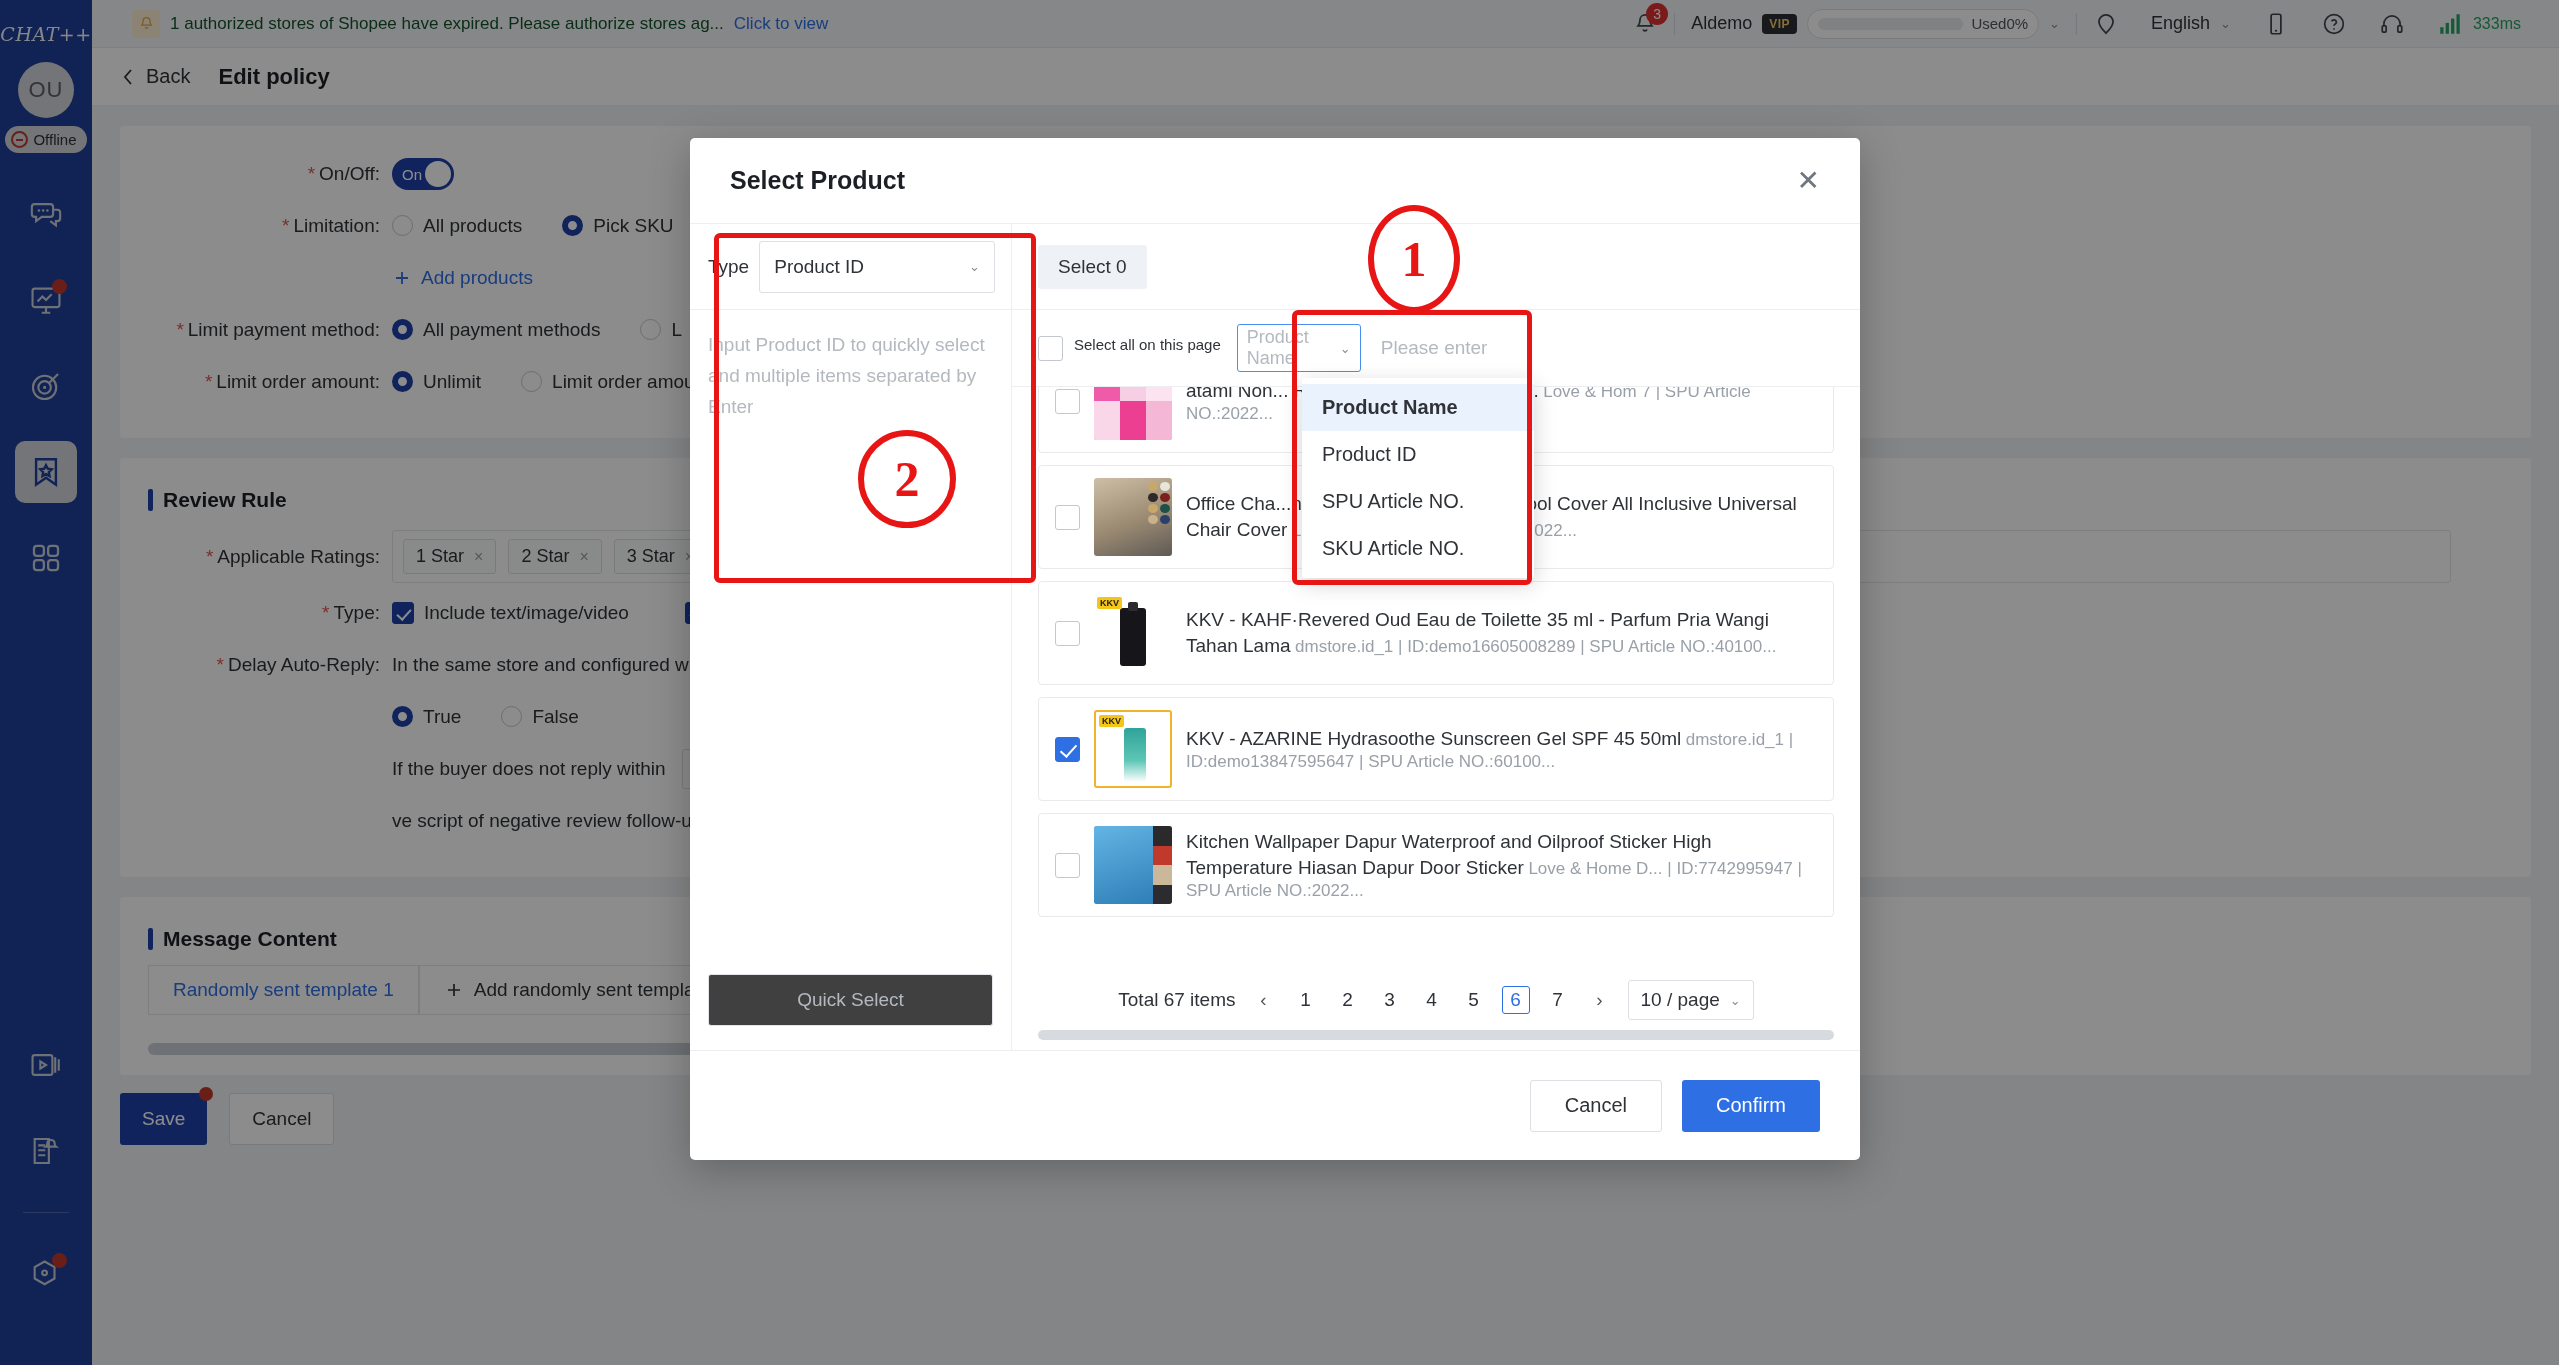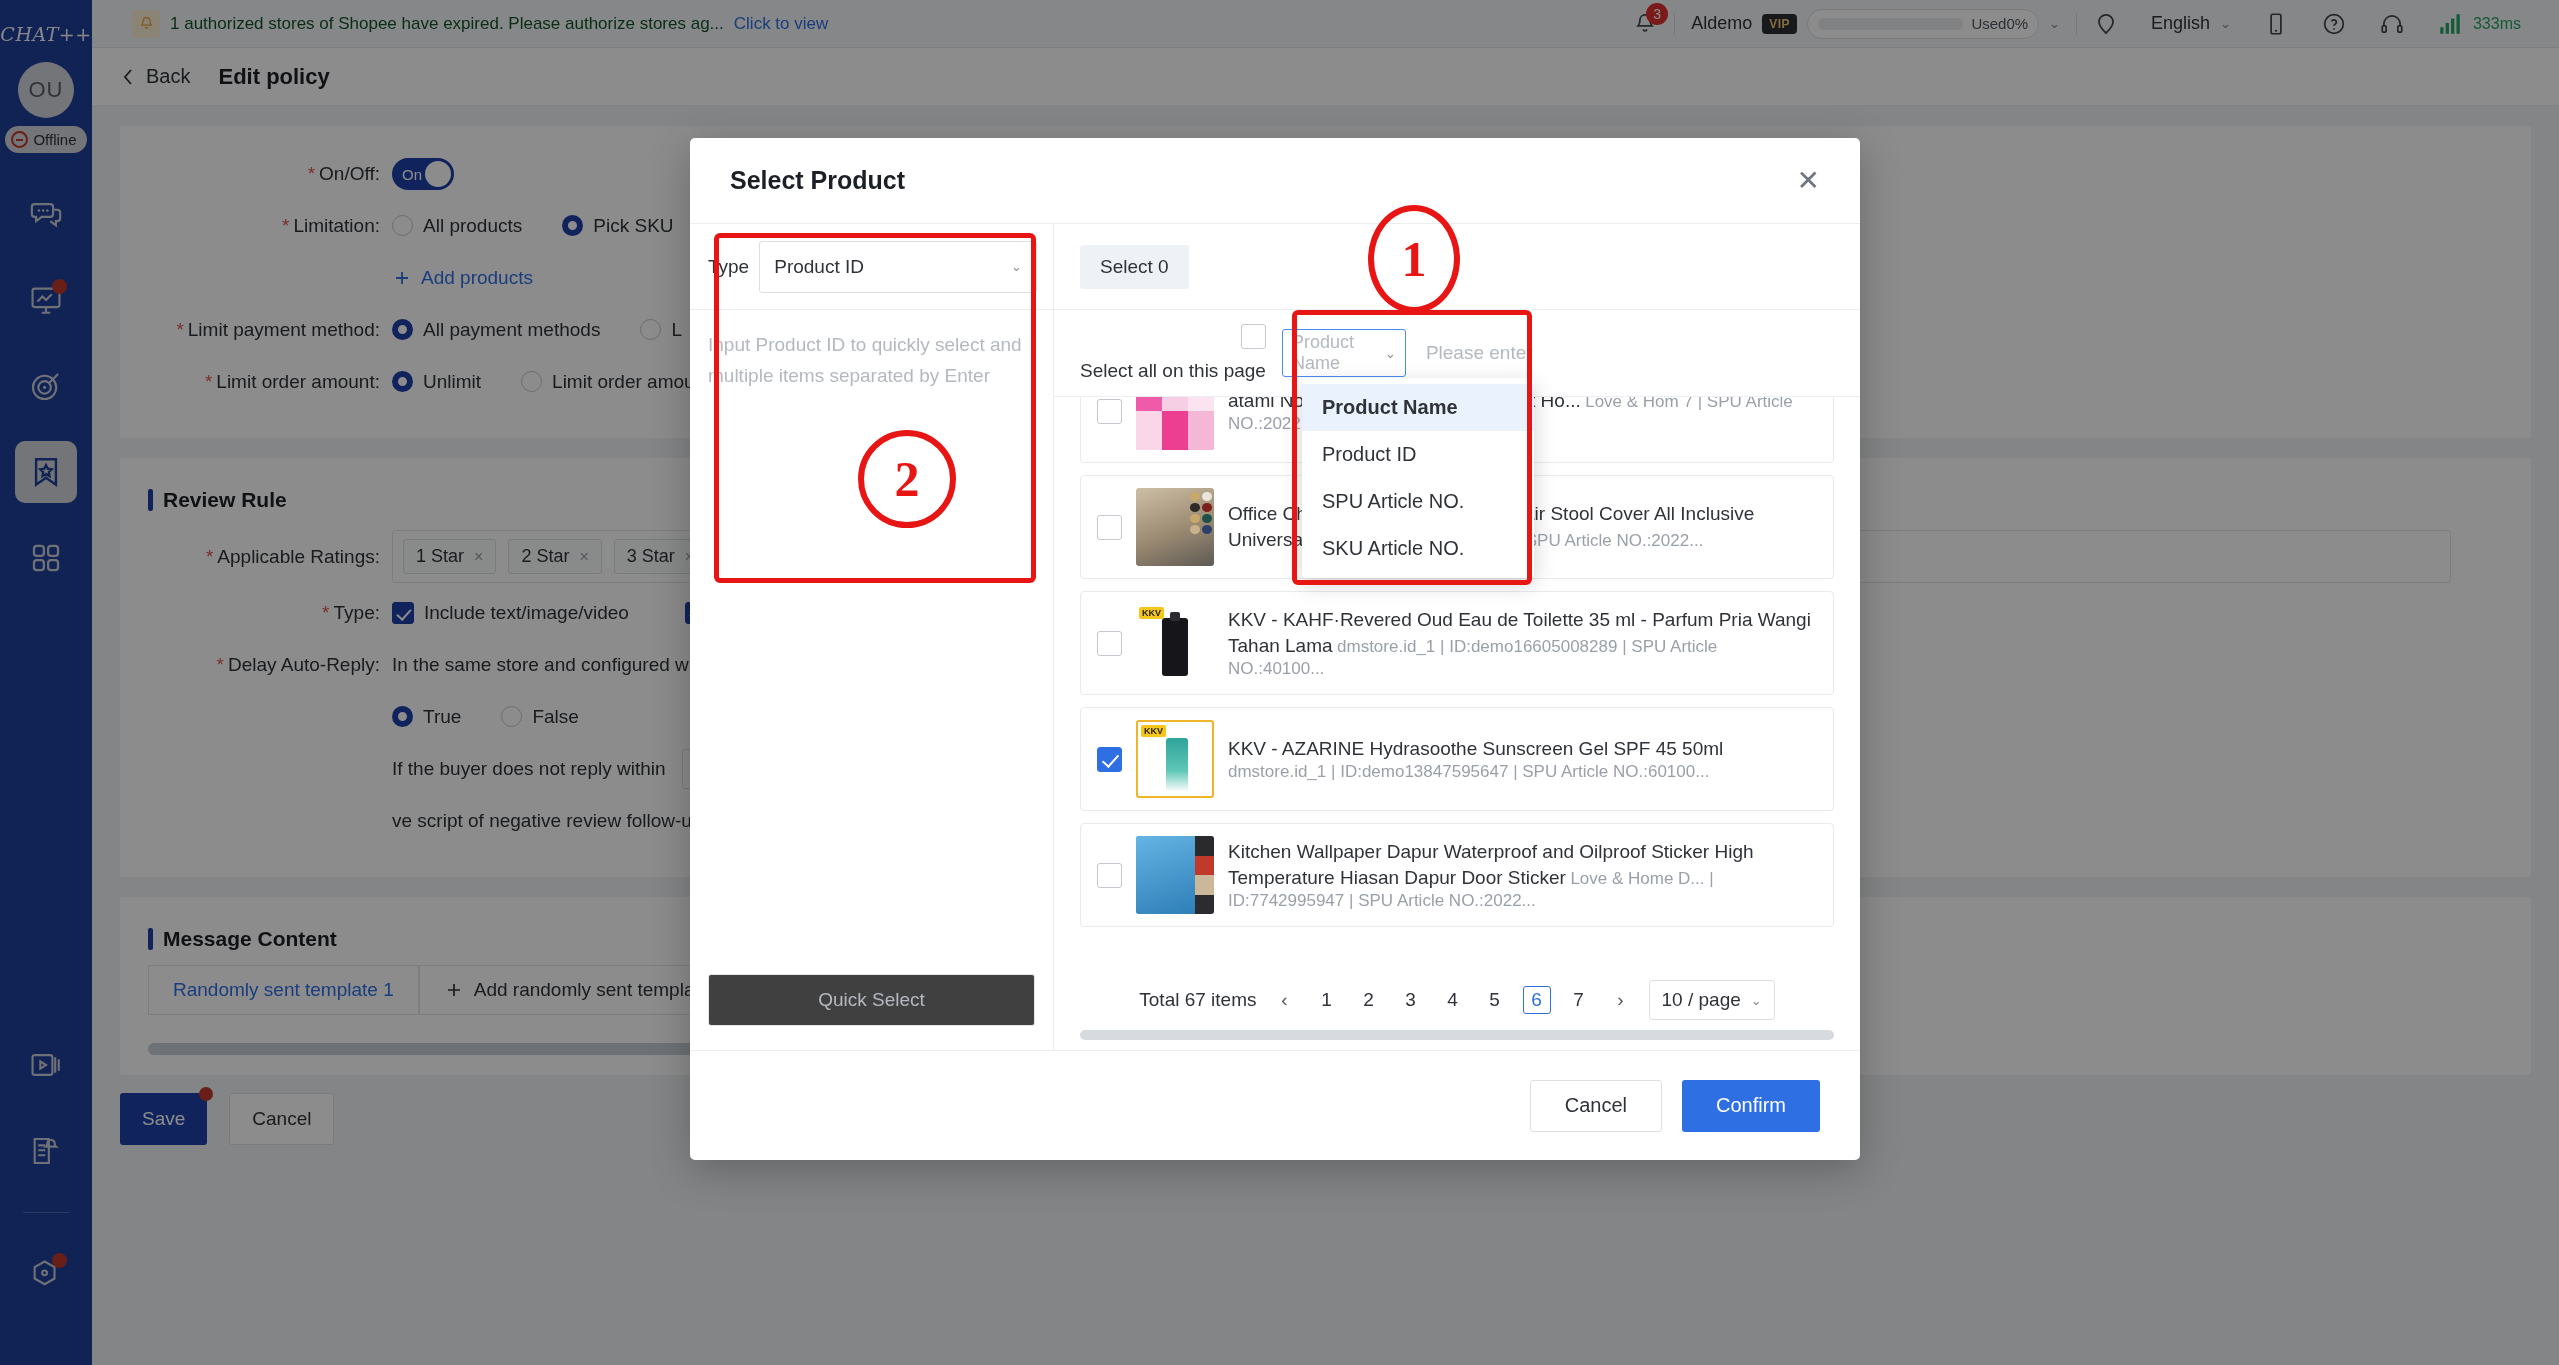--- a/index.html
+++ b/index.html
@@ -167,41 +167,41 @@
     background:#fff; border-radius:5px; box-shadow: 0 10px 40px rgba(0,0,0,.25);
     display:flex; flex-direction:column;
   }
   .modal-head {
     height: 86px; display:flex; align-items:center; padding: 0 40px;
     border-bottom:1px solid #eceef1; justify-content: space-between;
   }
   .modal-title { font-size: 25px; font-weight:bold; color:#1c2026; }
   .modal-close { font-size: 28px; color:#70767f; cursor:pointer; line-height:1; }
   .modal-body { flex:1; display:flex; min-height:0; }
-  .m-left { width: 364px; border-right:1px solid #eceef1; display:flex; flex-direction:column; position:relative;}
+  .m-left { width: 322px; border-right:1px solid #eceef1; display:flex; flex-direction:column; position:relative;}
   .m-left-head { height: 86px; display:flex; align-items:center; gap: 10px; padding: 0 16px 0 18px; border-bottom:1px solid #eceef1;}
   .m-lbl { font-size:19px; color:#2f3338; }
   .sel-box {
     flex:1; height: 52px; border:1px solid #dcdfe4; border-radius:3px;
     display:flex; align-items:center; justify-content:space-between; padding: 0 14px; font-size:19px; color:#2f3338;
     cursor:pointer; background:#fff;
   }
   .m-left-area { flex:1; padding: 20px 18px; font-size:19px; color:#b4b9c0; line-height:1.62; }
   .m-left-foot { padding: 0 18px 24px 18px; }
   .quick-btn {
     height: 52px; width: 100%; border:1px solid #e3e6ea; background:#404040;
     display:flex; align-items:center; justify-content:center; font-size:19px; color:#b4b9c0; cursor:pointer; border-radius:3px;
   }
   .m-right { flex:1; display:flex; flex-direction:column; min-width:0; position:relative;}
   .m-right-head { height: 86px; display:flex; align-items:center; padding: 0 26px; border-bottom:1px solid #eceef1;}
   .select-count {
     background:#eef1f6; color:#2f3338; font-size:19px; padding: 11px 20px; border-radius:3px; cursor:pointer;
   }
   .filter-row { display:flex; align-items:center; gap: 16px; padding: 14px 26px; border-bottom:1px solid #eceef1;}
-  .sap { display:flex; align-items:flex-end; gap:11px; font-size:19px; color:#2f3338; cursor:pointer; white-space:nowrap;flex-direction:column;}
+  .sap { display:flex; align-items:flex-start; gap:11px; font-size:15px; color:#2f3338; cursor:pointer; white-space:nowrap;}
   .field-sel {
     width: 124px; height: 48px; border:1.5px solid #4a8df0; border-radius:3px; background:#fff;
     display:flex; align-items:center; justify-content:space-between; padding: 0 9px; font-size:18px; color:#b4b9c0; cursor:pointer;
   }
   .field-inp { flex:1; font-size:19px; color:#b4b9c0; padding-left: 4px; }
   .list { flex:1; overflow:hidden; padding: 10px 26px 0 26px; position:relative;}
   .item {
     border:1px solid #e8eaee; border-radius:4px; margin-bottom: 12px;
     display:flex; align-items:center; gap: 14px; padding: 12px 16px; min-height: 100px;
   }

